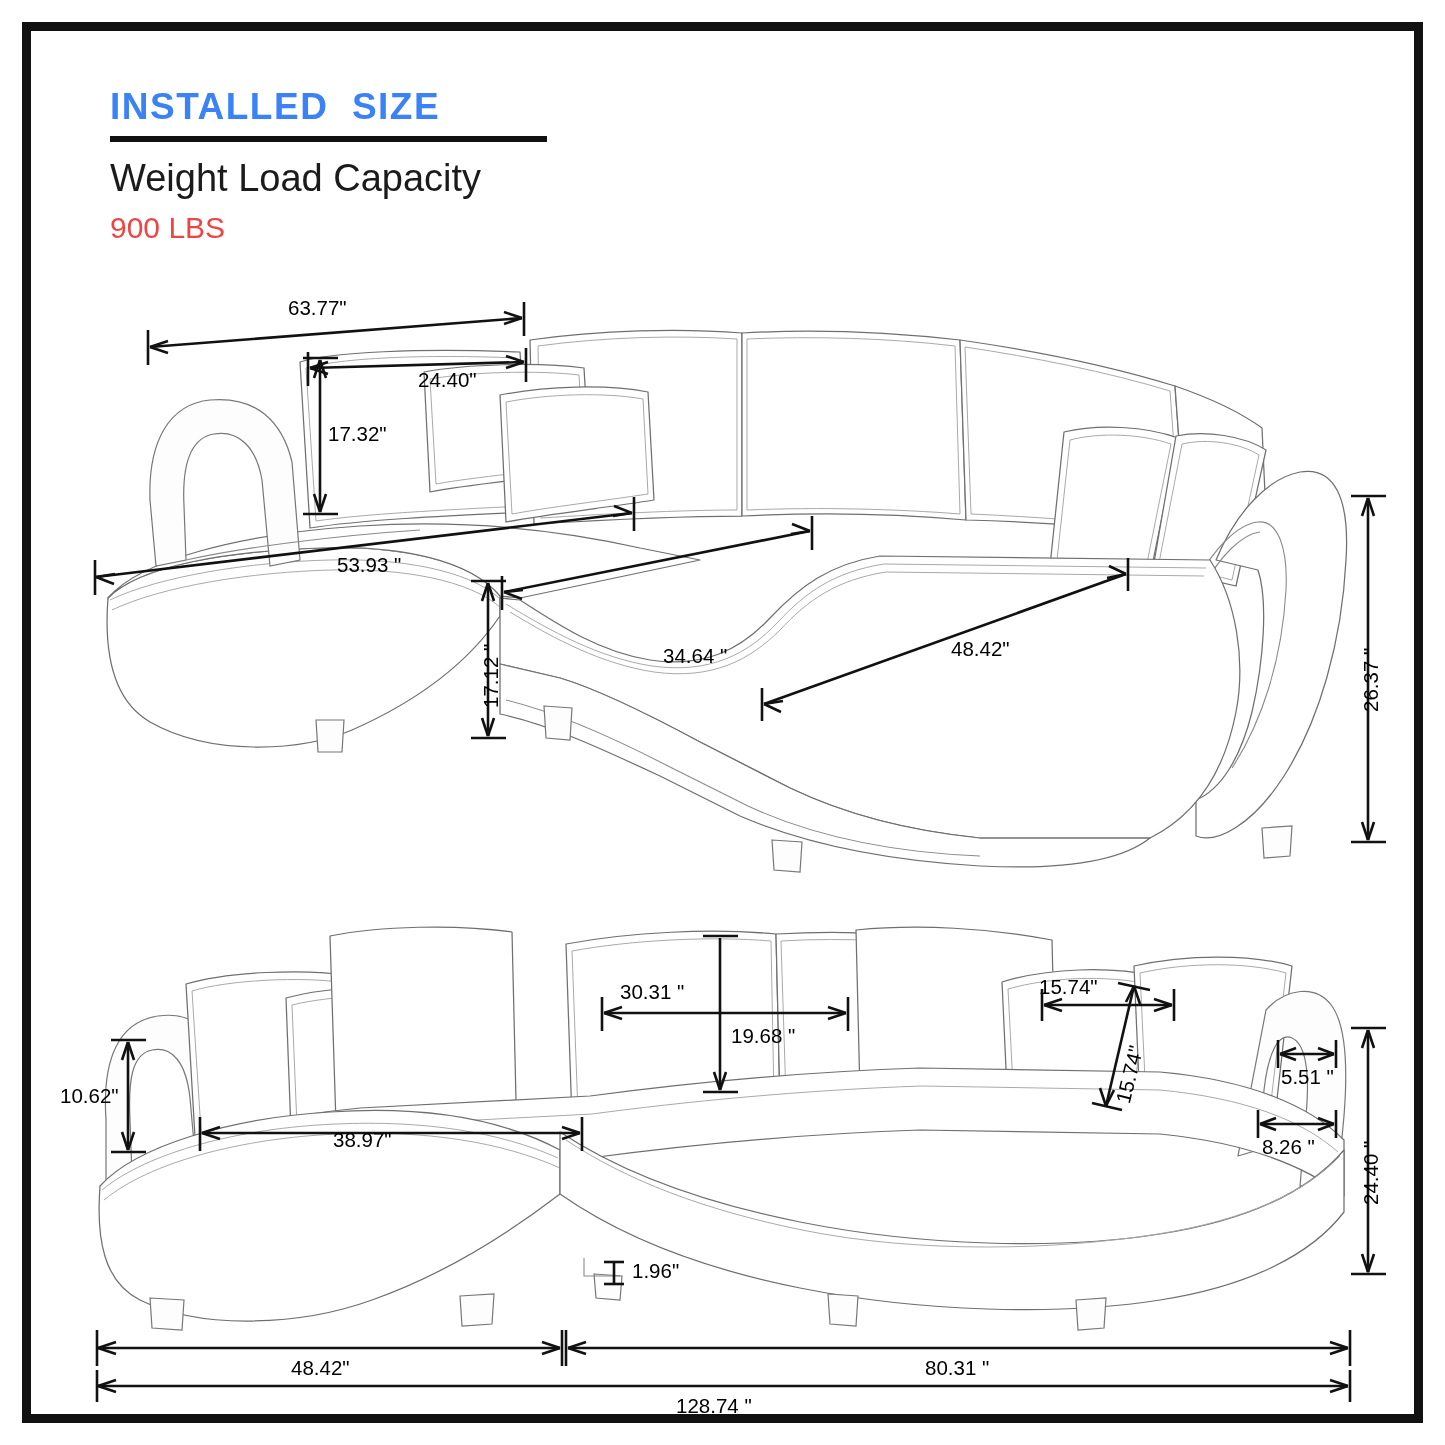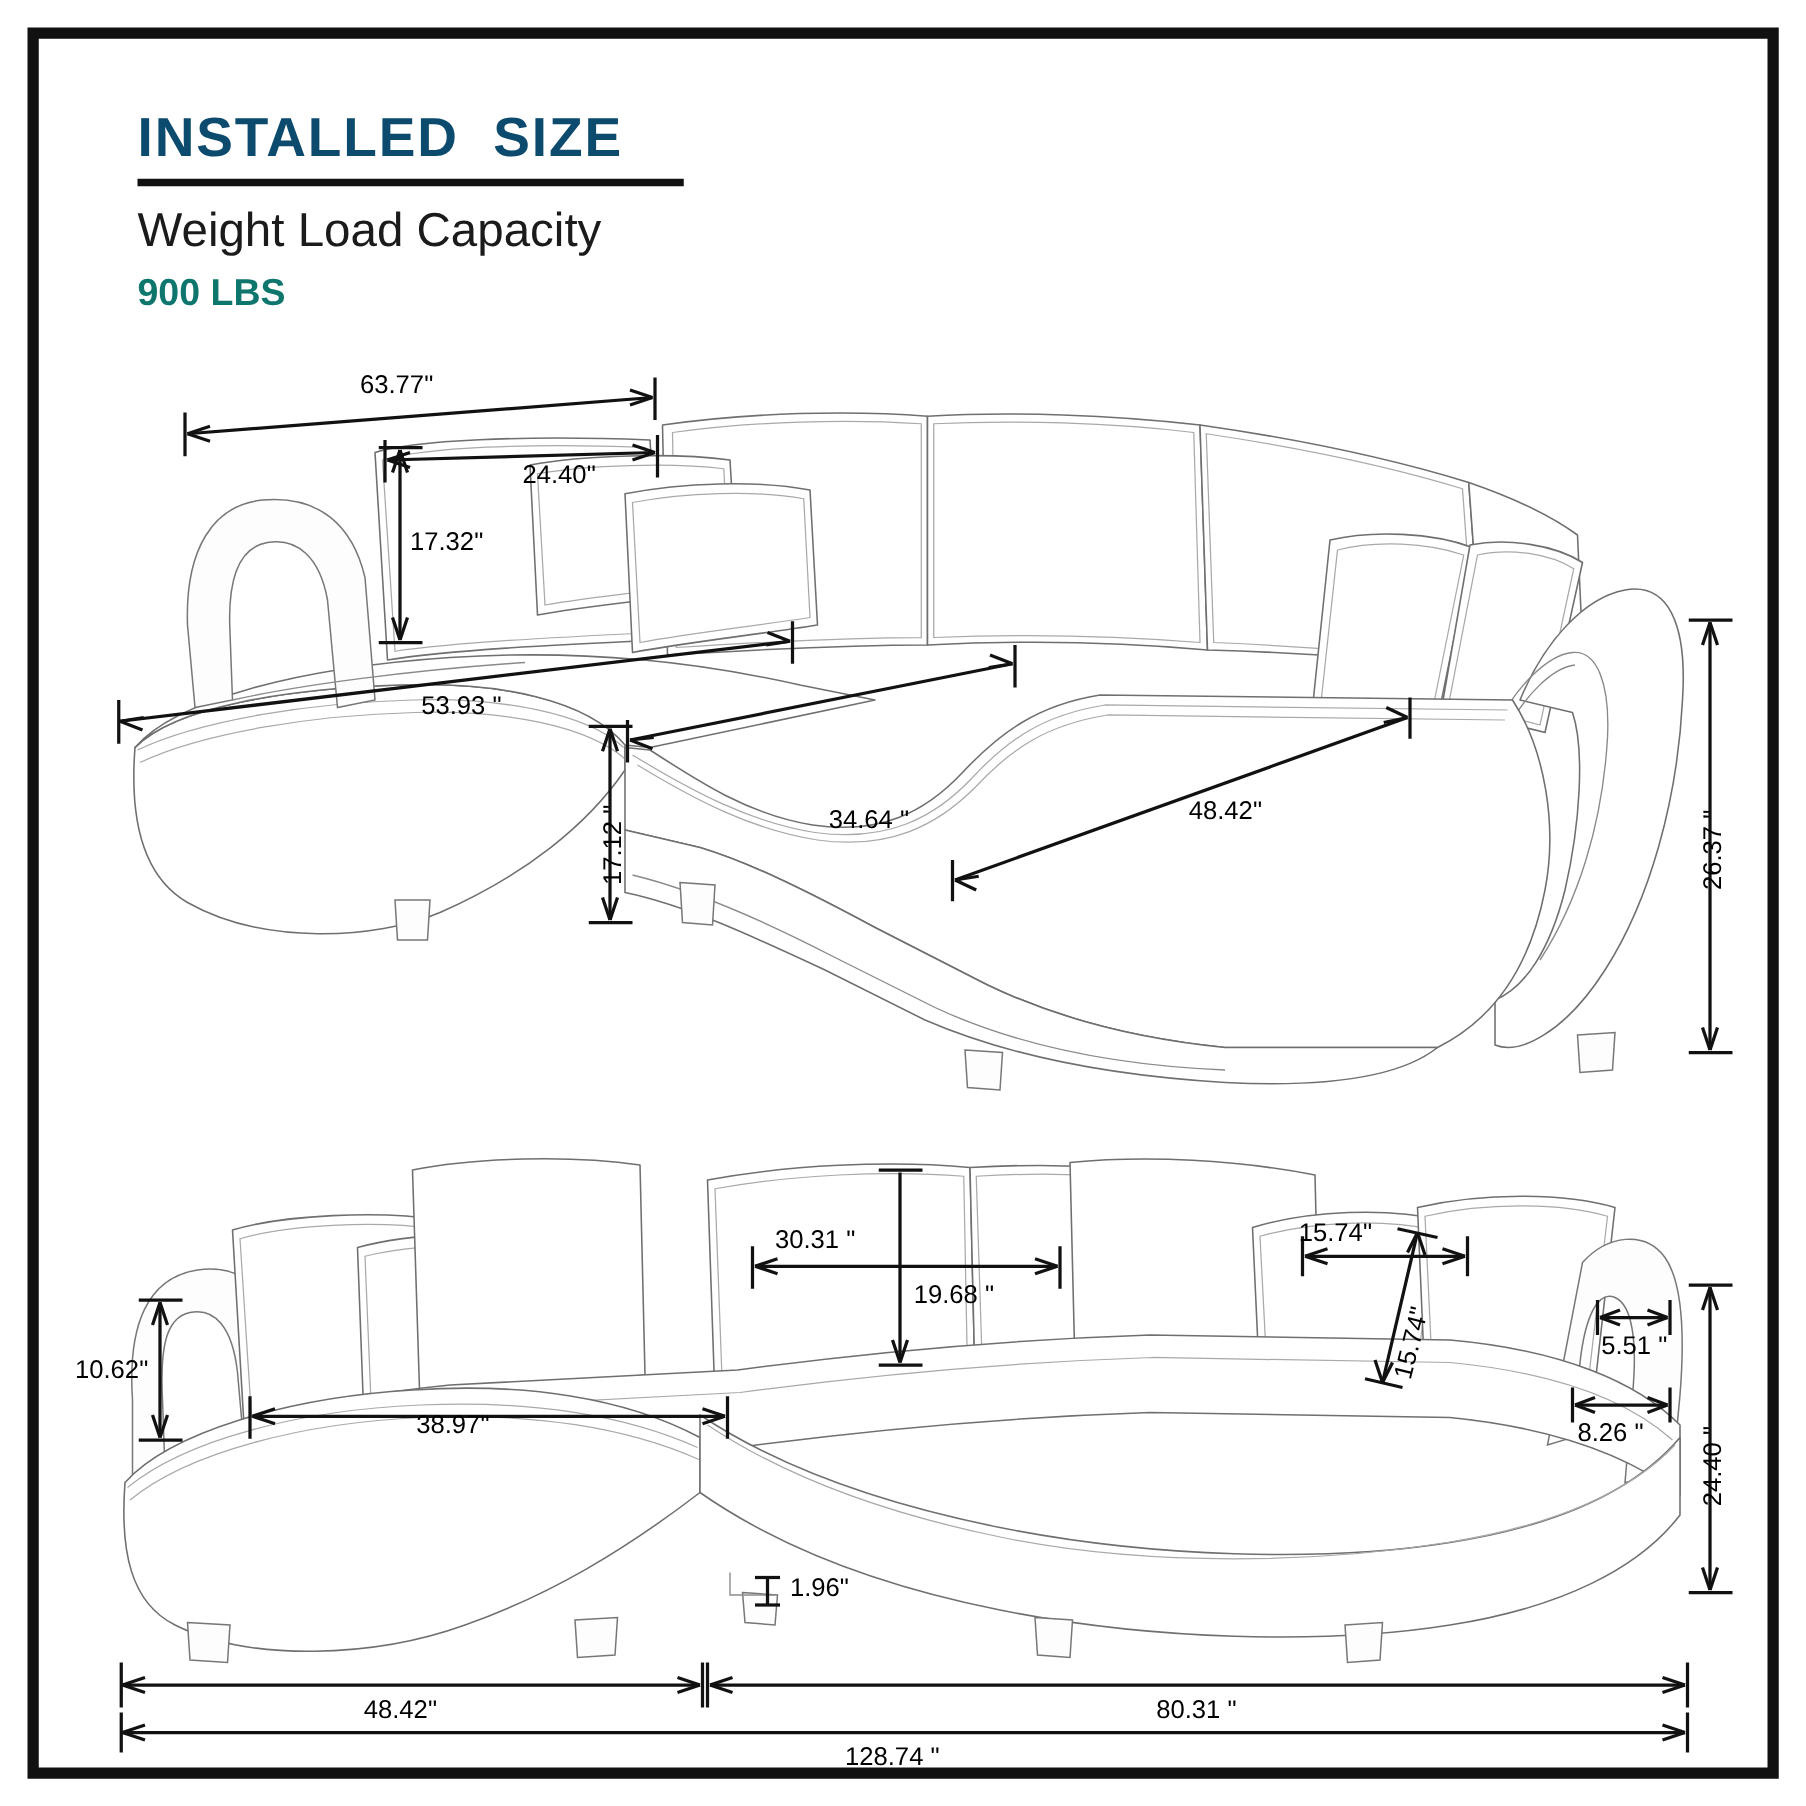--- a/index.html
+++ b/index.html
@@ -7,26 +7,26 @@
 
   #frame{
     position:absolute;left:22px;top:22px;width:1401px;height:1401px;
     border:9px solid #111;box-sizing:border-box;background:#fff;
   }
   #stage{position:absolute;left:0;top:0;width:1445px;height:1445px;overflow:hidden;}
 
   
   .hdr{position:absolute;left:110px;top:88px;width:640px;}
   .hdr-title{
-    font-size:44px;font-weight:700;letter-spacing:1.5px;color:#0c4a6e;
+    font-size:37px;font-weight:700;letter-spacing:1.5px;color:#3b82f6;
     line-height:1.05;white-space:pre;
   }
   .hdr-rule{width:437px;height:6px;background:#111;margin-top:9px;}
   .hdr-sub{font-size:38px;font-weight:400;color:#1b1b1b;margin-top:16px;line-height:1.1;}
-  .hdr-cap{font-size:30px;font-weight:700;color:#0f766e;margin-top:11px;line-height:1.1;}
+  .hdr-cap{font-size:30px;font-weight:400;color:#ef4444;margin-top:11px;line-height:1.1;}
 
   
   .dim{position:absolute;font-size:20.5px;font-weight:400;color:#000;white-space:nowrap;}
   .dim.v{transform-origin:0 0;}
 
   svg.art{position:absolute;left:0;top:0;width:1445px;height:1445px;overflow:visible;}
   .ln{fill:none;stroke:#111;stroke-width:2.6;}
   .tick{fill:none;stroke:#111;stroke-width:2.6;}
   .sofa{fill:#ffffff;stroke:#6f6f6f;stroke-width:1.25;stroke-linejoin:round;}
   .sofa-l{fill:none;stroke:#8a8a8a;stroke-width:1.1;}

